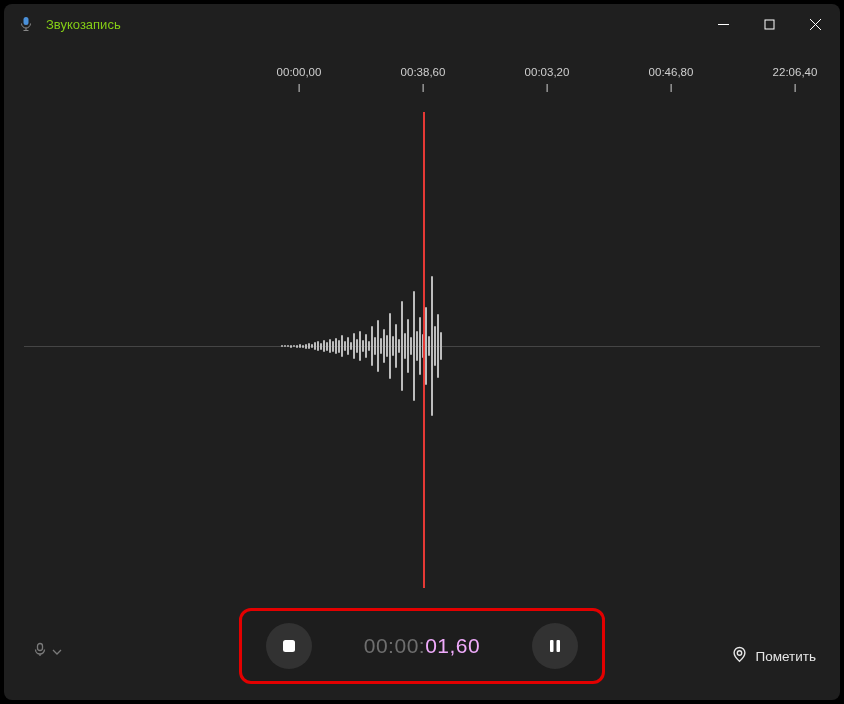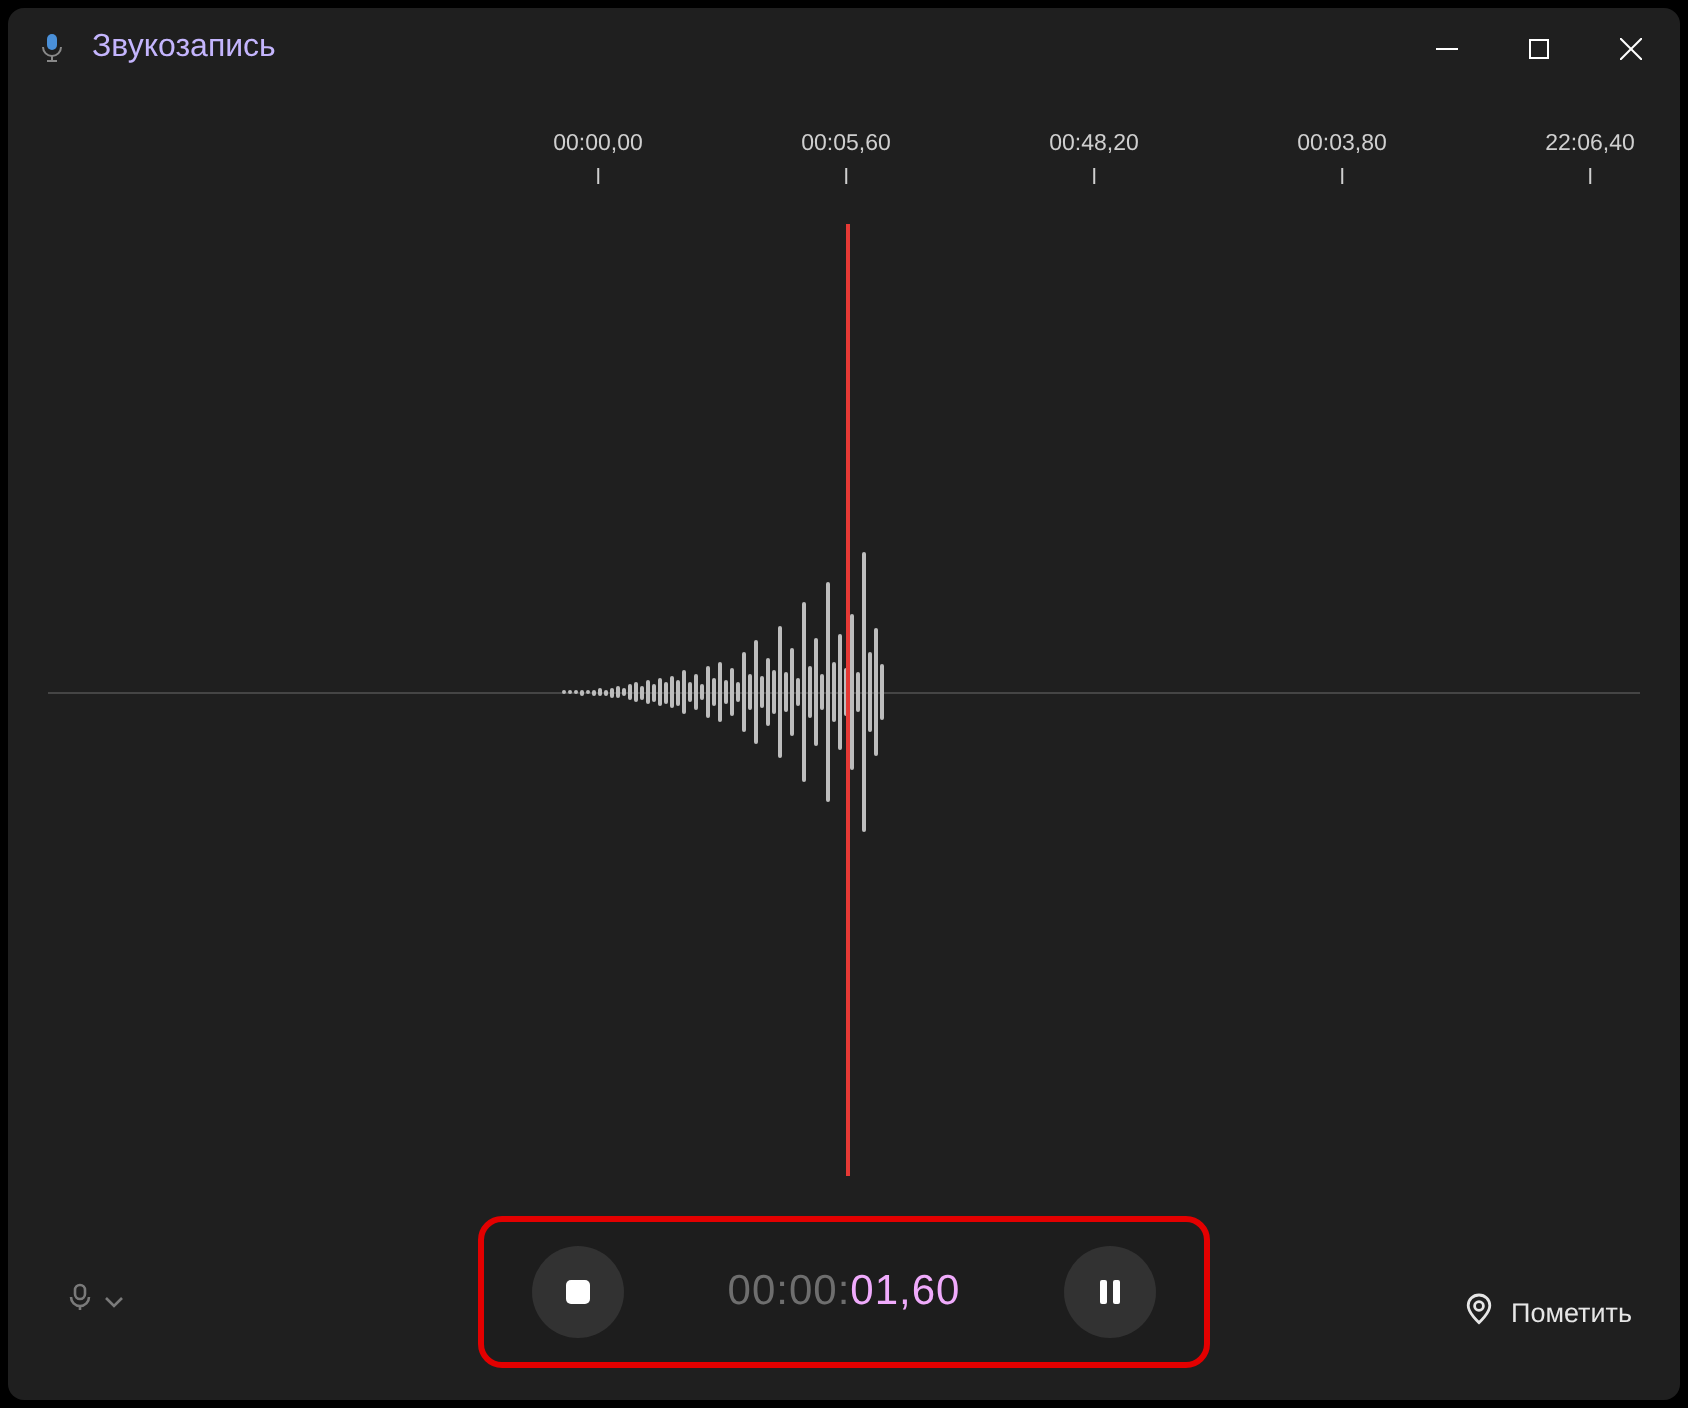--- a/index.html
+++ b/index.html
@@ -26,21 +26,21 @@
     display: flex;
     align-items: center;
     padding: 0 2px 0 14px;
     font-size: 12px;
   }
   .titlebar .app-icon {
     width: 16px; height: 16px;
     margin-right: 12px;
     display: inline-flex; align-items: center; justify-content: center;
   }
-  .titlebar .title { color: #c4b5fd; font-size: 16px; }
+  .titlebar .title { color: #84cc16; font-size: 13px; }
   .win-controls { margin-left: auto; display: flex; }
   .win-btn {
     width: 46px; height: 32px;
     display: flex; align-items: center; justify-content: center;
     color: #fff;
   }
   .win-btn svg { width: 11px; height: 11px; stroke: #fff; stroke-width: 1; fill: none; }
 
   
   .ruler {
@@ -188,29 +188,29 @@
       </div>
     </div>
   </div>
 
   <div class="ruler" id="ruler">
       <div class="tickwrap" style="left: 295px;">
         <div class="ticklabel">00:00,00</div>
         <div class="tickmark"></div>
       </div>
       <div class="tickwrap" style="left: 419px;">
-        <div class="ticklabel">00:05,60</div>
+        <div class="ticklabel">00:38,60</div>
         <div class="tickmark"></div>
       </div>
       <div class="tickwrap" style="left: 543px;">
-        <div class="ticklabel">00:48,20</div>
+        <div class="ticklabel">00:03,20</div>
         <div class="tickmark"></div>
       </div>
       <div class="tickwrap" style="left: 667px;">
-        <div class="ticklabel">00:03,80</div>
+        <div class="ticklabel">00:46,80</div>
         <div class="tickmark"></div>
       </div>
       <div class="tickwrap" style="left: 791px;">
         <div class="ticklabel">22:06,40</div>
         <div class="tickmark"></div>
       </div>
     </div>
 
   <div class="wave-area">
     <div class="baseline"></div>

